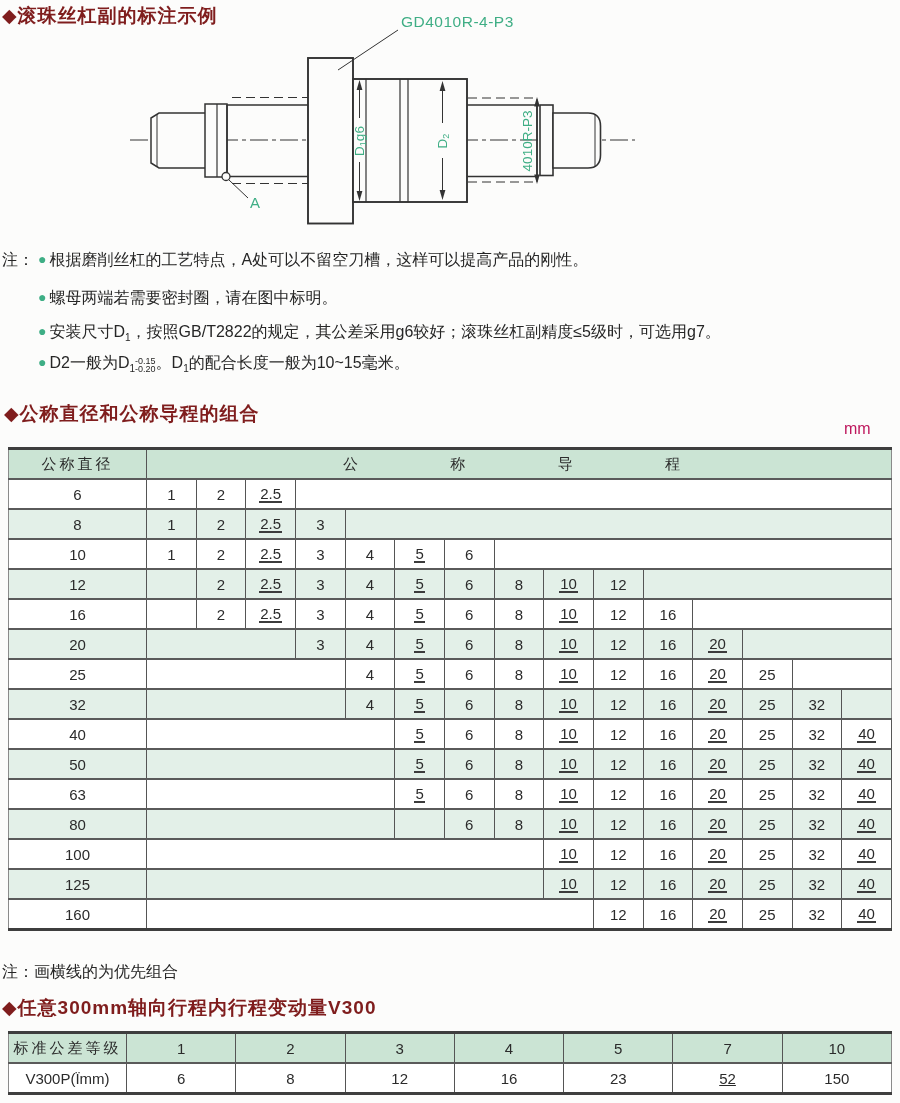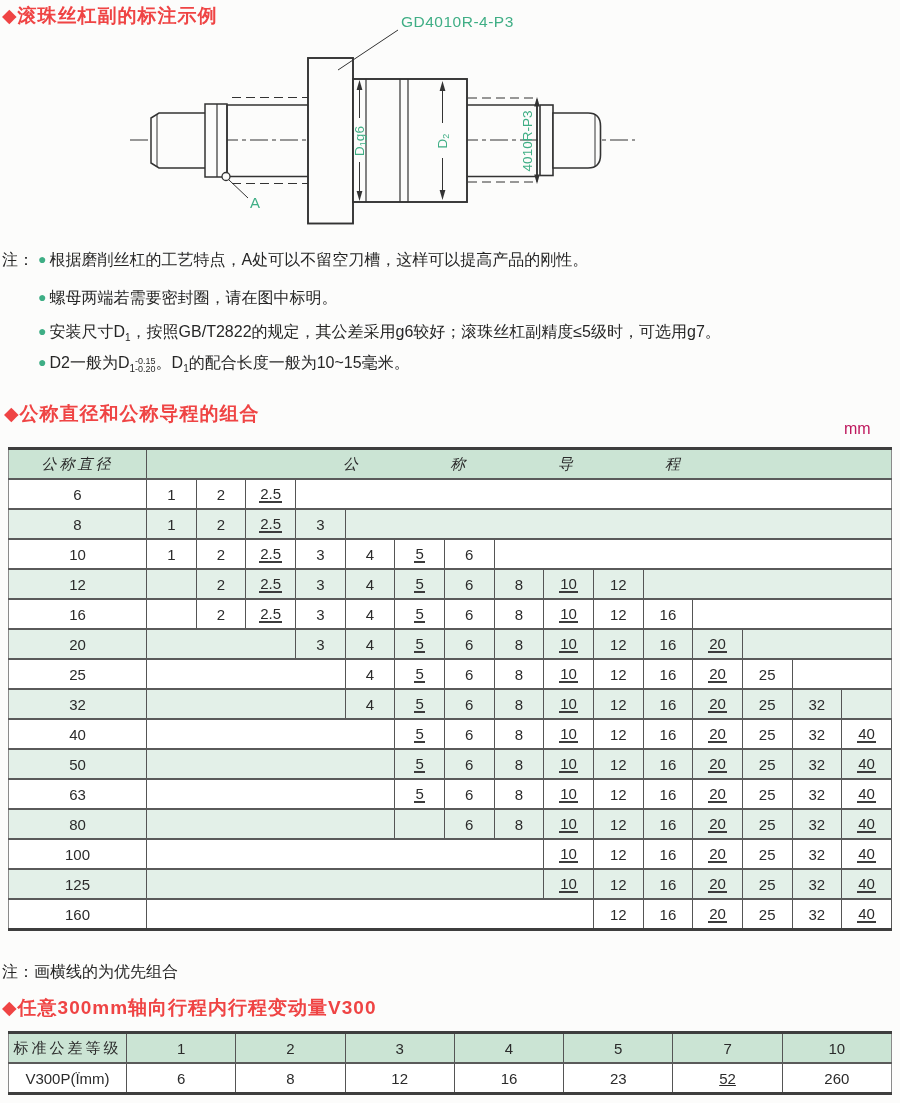--- a/index.html
+++ b/index.html
@@ -3,42 +3,42 @@
 <meta charset="utf-8">
 <style>
   html,body{margin:0;padding:0;}
   body{
     width:900px;height:1103px;position:relative;overflow:hidden;
     background:#fcfcfb;color:#2f2f2f;
     font-family:"Liberation Sans","DejaVu Sans",sans-serif;
   }
   .abs{position:absolute;}
   .heading{
-    font-size:19px;font-weight:bold;color:#ef4444;letter-spacing:1px;white-space:nowrap;
+    font-size:19px;font-weight:bold;color:#7f1d1d;letter-spacing:1px;white-space:nowrap;
   }
   
   .note-line{position:absolute;left:2px;font-size:16px;white-space:nowrap;color:#262626;}
   .note-label{display:inline-block;width:36px;}
   .bullet{color:#3eae85;font-size:14px;margin-right:3px;vertical-align:1px;}
   .note-indent{padding-left:36px;}
   sub.small{font-size:10px;}
   .tol{display:inline-block;vertical-align:-4px;line-height:8px;font-size:9px;text-align:left;}
   .tol span{display:block;}
   
   table{border-collapse:collapse;table-layout:fixed;background:#fff;}
   .data-table{
     width:884px;
     border-top:3px solid #3e3e3e;border-bottom:3px solid #3e3e3e;
     border-left:1px solid #8a8a8a;border-right:1px solid #8a8a8a;
   }
   .data-table td{
     height:28px;padding:0;text-align:center;font-size:15px;color:#2b2b2b;
     border-top:2px solid #5a5a5a;overflow:hidden;white-space:nowrap;
   }
-  .data-table thead td{background:#cbe4d4;font-style:italic;}
+  .data-table thead td{background:#cbe4d4;}
   tr.green td{background:#e3f0e8;}
   td.dia{border-right:1.5px solid #555;}
   td.blank{border-right:1px solid #555;}
   td.val{border-left:1px solid #555;border-right:1px solid #555;}
   td.fill{border-left:1px solid #555;}
   .pref{display:inline-block;line-height:1.05;border-bottom:2px solid #3c3c3c;padding:0 1px;}
   .zh-label{letter-spacing:3px;}
   .lead-spread{display:flex;justify-content:space-between;padding:0 211px 0 196px;font-size:15px;}
   
   .v300 td{border-left:1.5px solid #555;border-right:1.5px solid #555;}
@@ -374,16 +374,16 @@
         <td style="background: rgb(203, 228, 212);">10</td>
       </tr>
       <tr>
         <td style="background: rgb(255, 255, 255);">V300P(Ïmm)</td>
         <td style="background: rgb(255, 255, 255);">6</td>
         <td style="background: rgb(255, 255, 255);">8</td>
         <td style="background: rgb(255, 255, 255);">12</td>
         <td style="background: rgb(255, 255, 255);">16</td>
         <td style="background: rgb(255, 255, 255);">23</td>
         <td style="background: rgb(255, 255, 255); text-decoration: underline;">52</td>
-        <td style="background: rgb(255, 255, 255);">260</td>
+        <td style="background: rgb(255, 255, 255);">150</td>
       </tr>
     </tbody>
 </table>
 
 </body></html>

